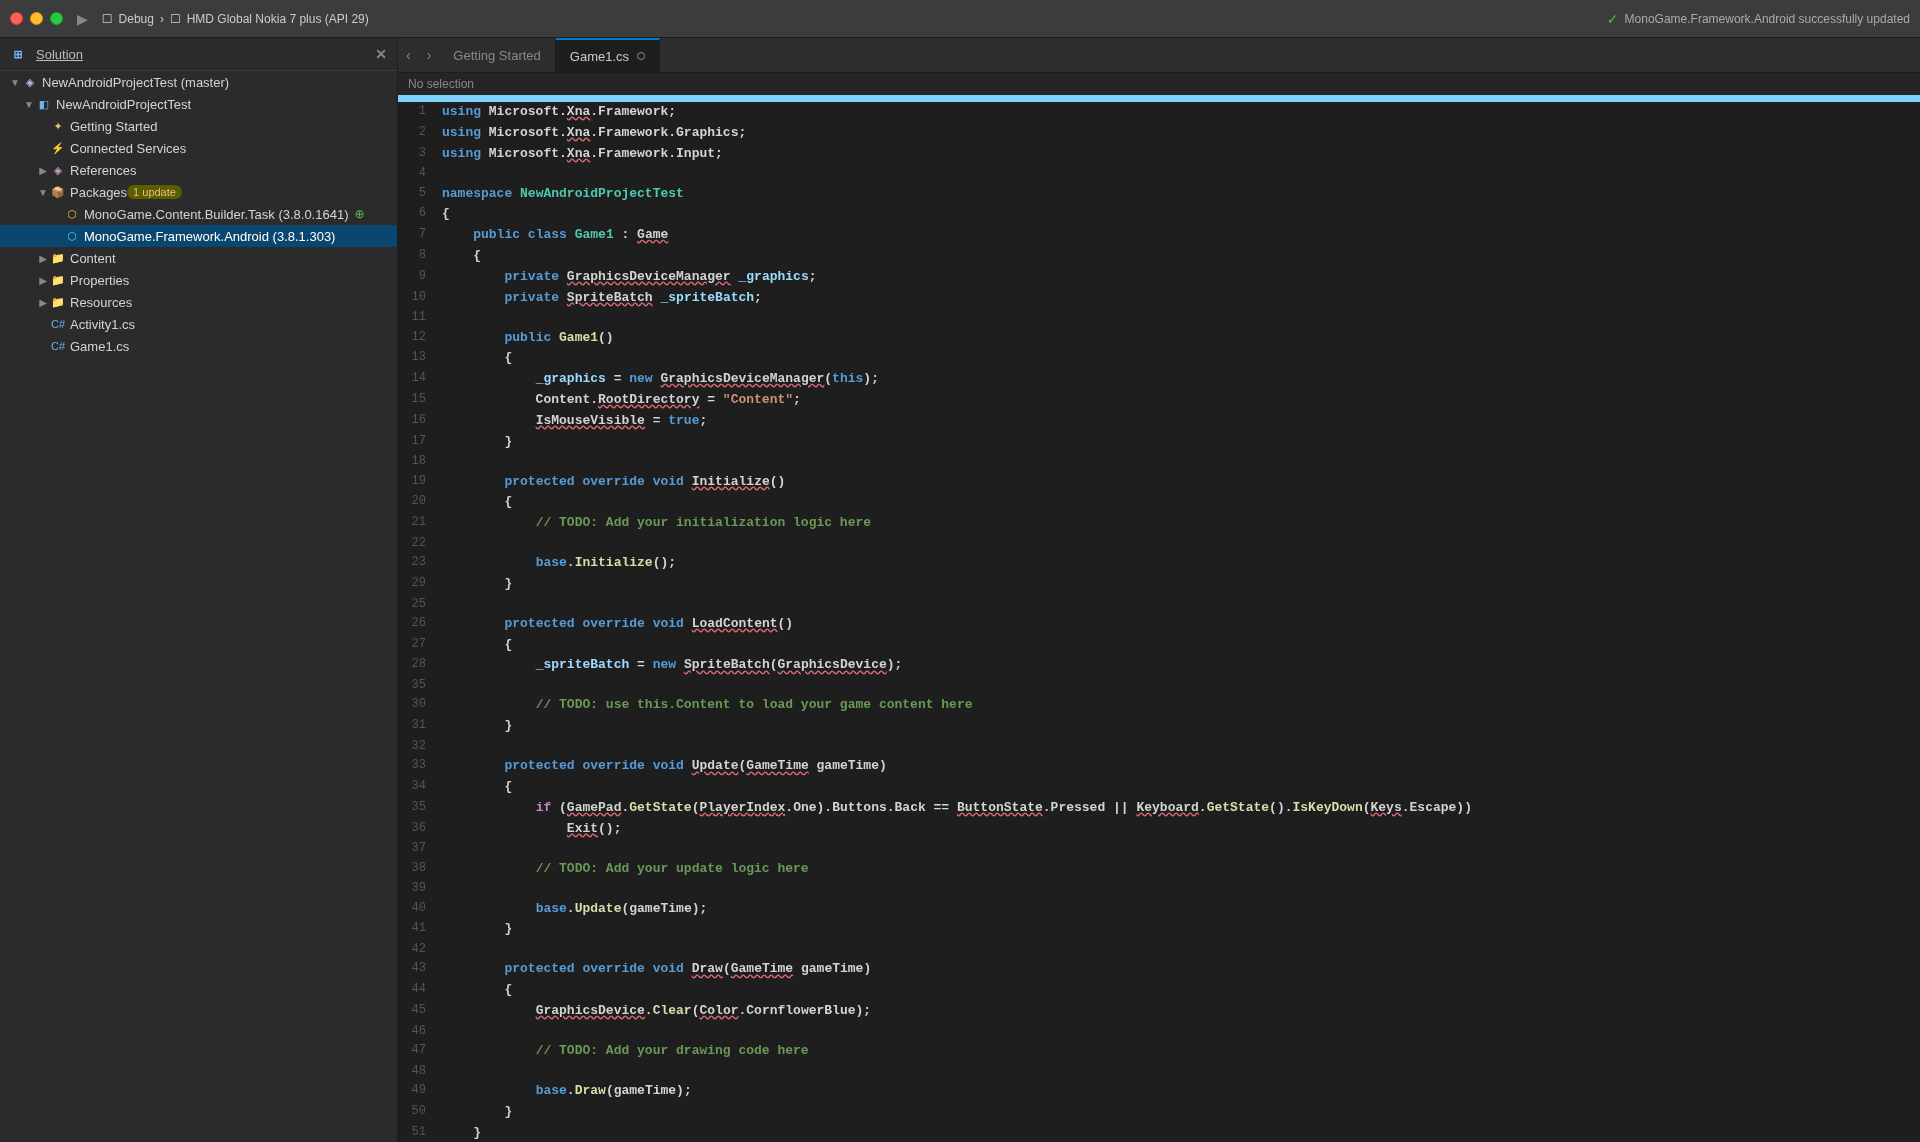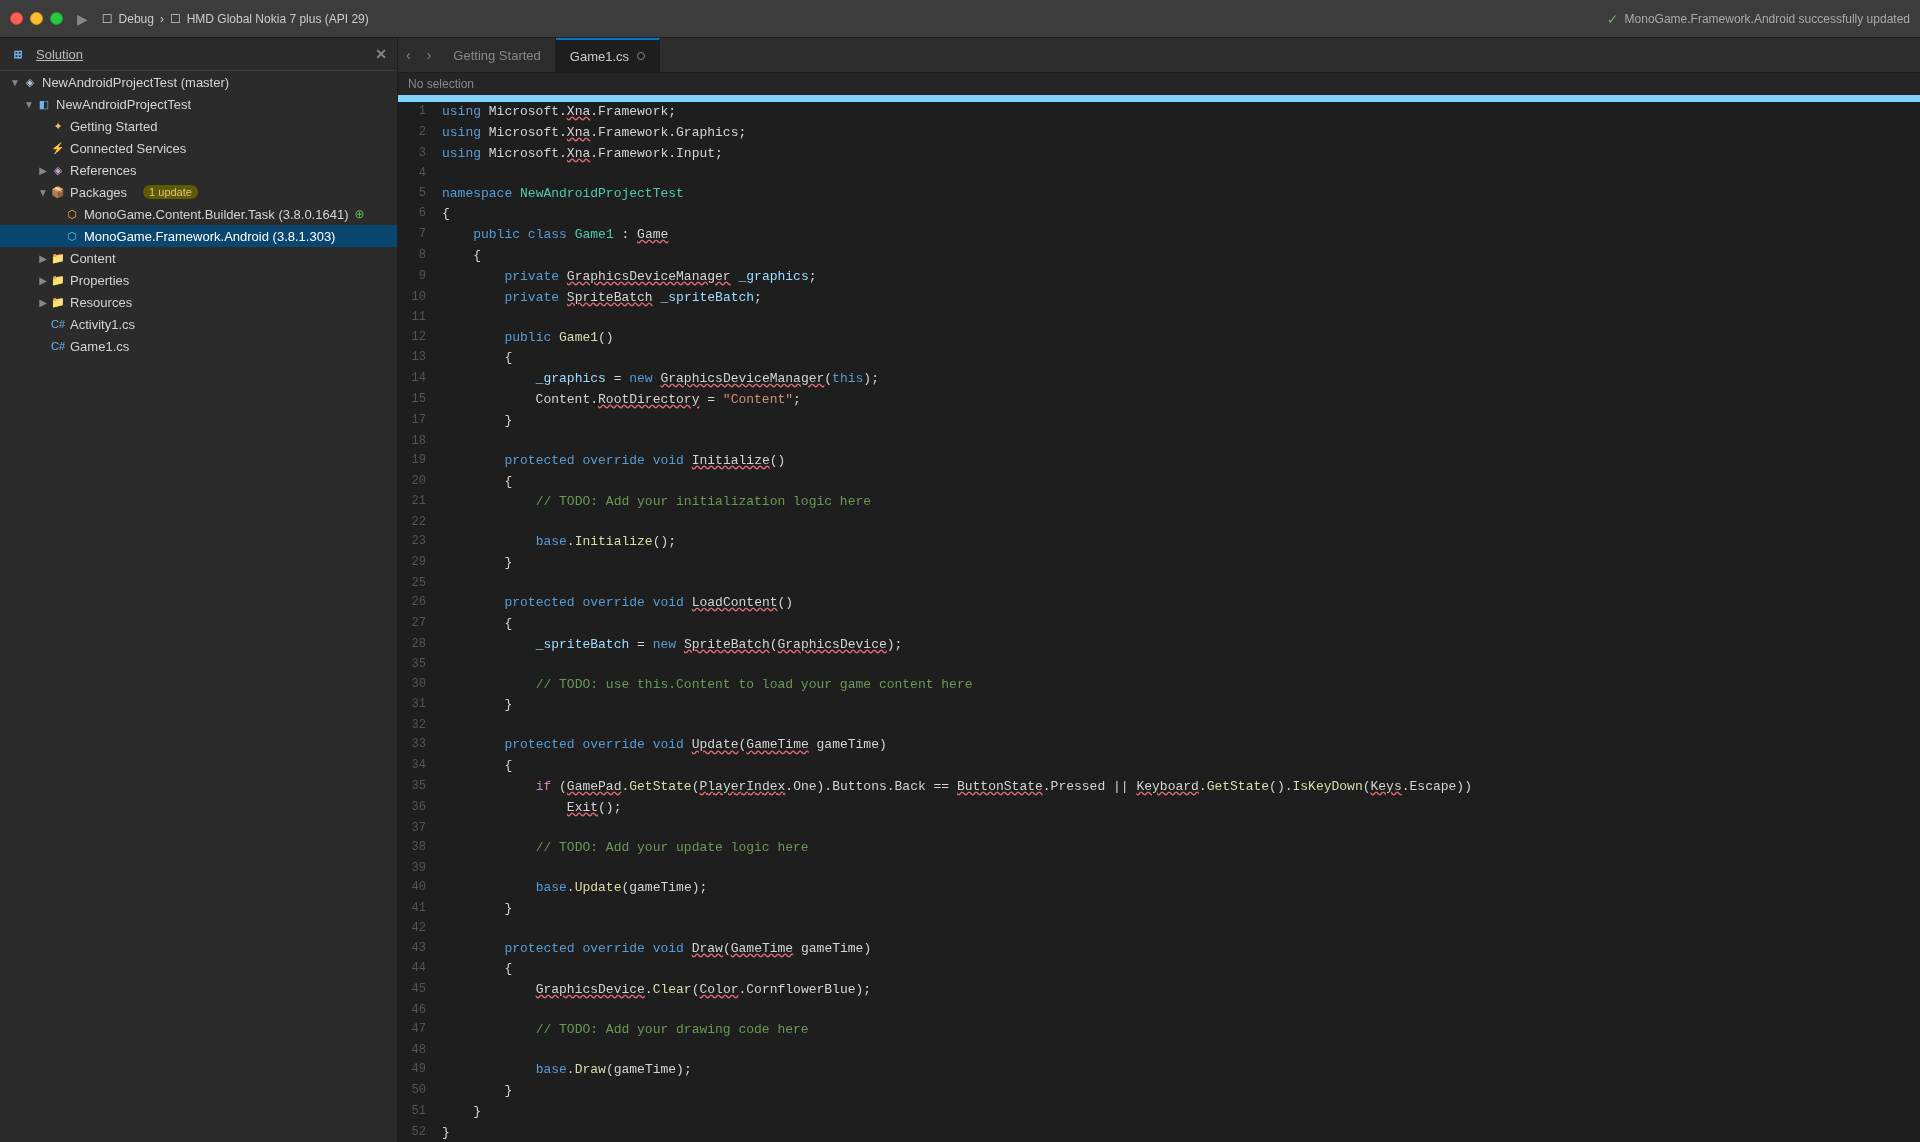--- a/index.html
+++ b/index.html
@@ -235,20 +235,21 @@
       padding-right: 12px;
       color: #555;
       user-select: none;
       font-size: 12px;
       vertical-align: top;
     }
     .line-content {
       padding-left: 4px;
       white-space: pre;
       color: #d4d4d4;
+      font-weight: bold;
     }
 
     
     .kw { color: #569cd6; }        
     .kw2 { color: #c586c0; }       
     .type { color: #4ec9b0; }       
     .string { color: #ce9178; }     
     .comment { color: #6a9955; }    
     .method { color: #dcdcaa; }     
     .field { color: #9cdcfe; }      
@@ -326,21 +327,21 @@
     <div class="tree-item indent-2">
       <span class="tree-arrow">▶</span>
       <span class="tree-icon icon-ref">◈</span>
       <span>References</span>
     </div>
 
     <div class="tree-item indent-2">
       <span class="tree-arrow">▼</span>
       <span class="tree-icon icon-package">📦</span>
       <span>Packages</span>
-      <span style="margin-left:16px;background:#5c5c00;color:#e8c07e;font-size:11px;padding:1px 6px;border-radius:10px;">1 update</span>
+      <span style="margin-left:0;background:#5c5c00;color:#e8c07e;font-size:11px;padding:1px 6px;border-radius:10px;">1 update</span>
     </div>
 
     <div class="tree-item indent-3">
       <span class="tree-arrow"> </span>
       <span class="tree-icon" style="color:#f0ad4e;">⬡</span>
       <span>MonoGame.Content.Builder.Task (3.8.0.1641)</span>
       <span style="margin-left:6px;color:#5cb85c;font-size:12px;">⊕</span>
     </div>
 
     <div class="tree-item indent-3 selected">
@@ -472,20 +473,24 @@
           <tr>
             <td class="line-num">14</td>
             <td class="line-content">            <span class="field">_graphics</span> = <span class="kw">new</span> <span class="underline">GraphicsDeviceManager</span>(<span class="kw">this</span>);</td>
           </tr>
 
           <tr>
             <td class="line-num">15</td>
             <td class="line-content">            Content.<span class="underline">RootDirectory</span> = <span class="string">"Content"</span>;</td>
           </tr>
 
+          <tr>
+            <td class="line-num">16</td>
+            <td class="line-content">            <span class="underline">IsMouseVisible</span> = <span class="kw">true</span>;</td>
+          </tr>
 
           <tr>
             <td class="line-num">17</td>
             <td class="line-content">        }</td>
           </tr>
 
           <tr>
             <td class="line-num">18</td>
             <td class="line-content"></td>
           </tr>

